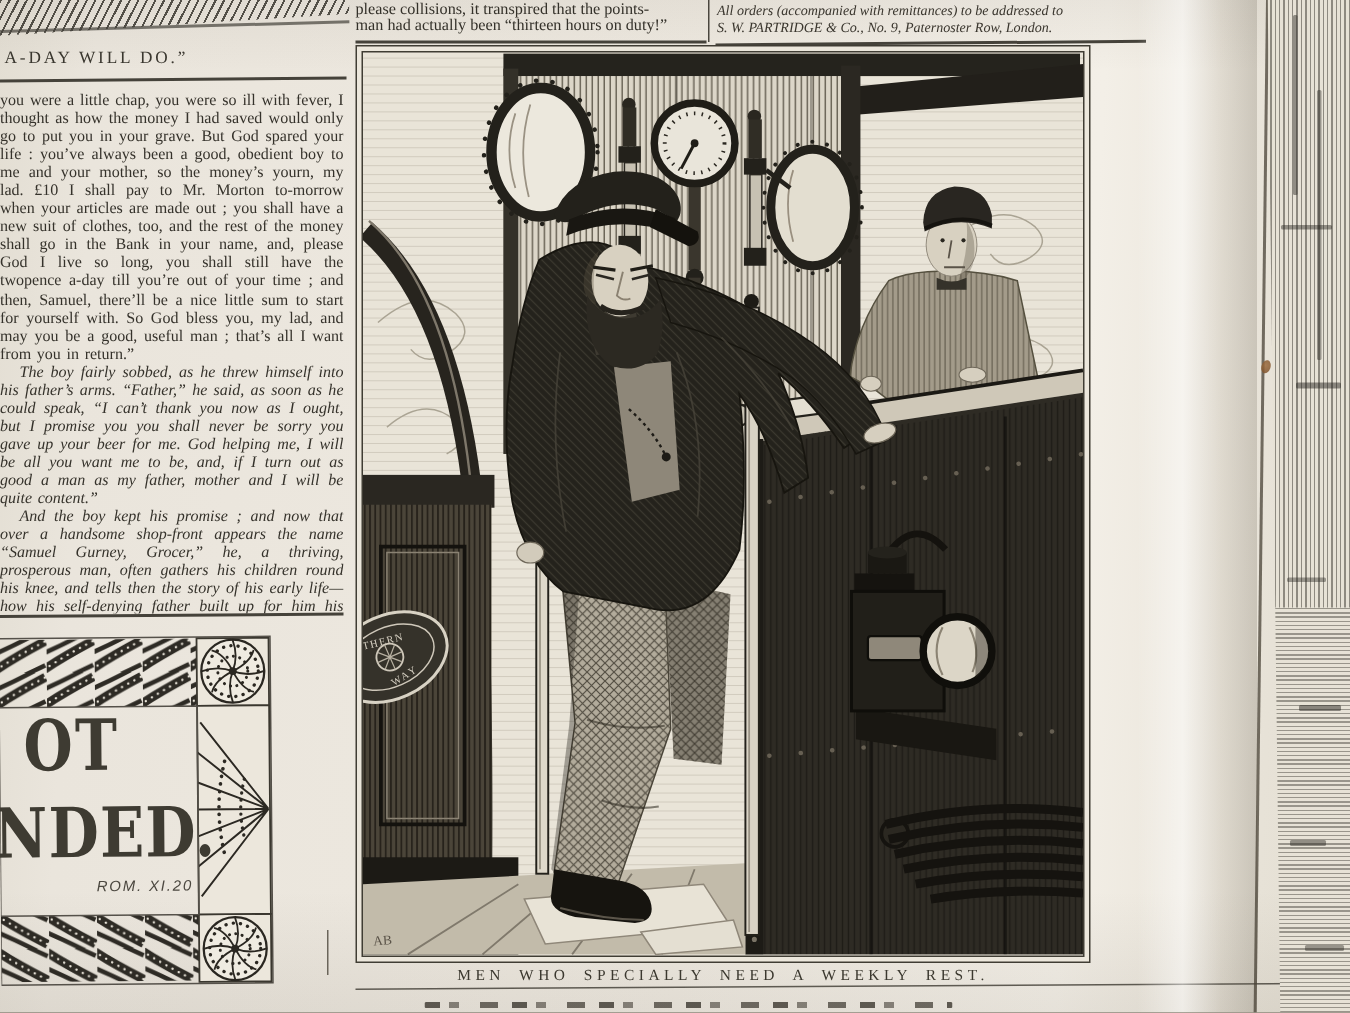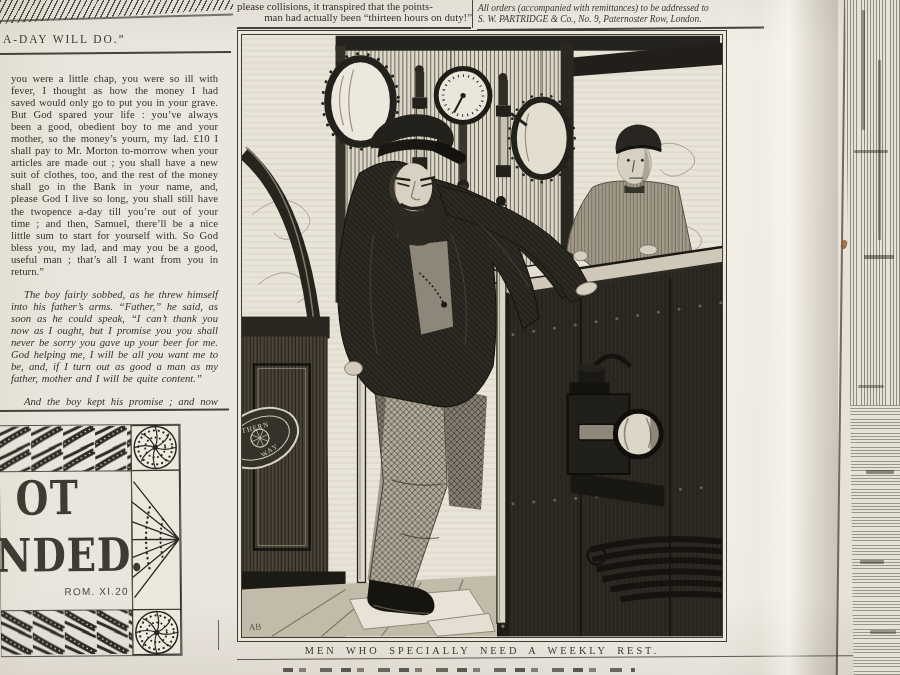--- a/index.html
+++ b/index.html
@@ -13,32 +13,32 @@
   
   .hatch-strip{left:0;top:0;width:233px;height:27px;
     background:repeating-linear-gradient(117deg, rgba(42,39,32,.78) 0 1.3px, rgba(42,39,32,0) 1.3px 5.1px);
     clip-path:polygon(0 0,100% 0,100% 34%,0 88%);}
   .rule{background:#45423a;height:1.5px;}
   .r-head{left:0;top:20px;width:233px;transform:rotate(-1.6deg);transform-origin:left center;opacity:.7;}
   .col-heading{left:3px;top:33px;font-size:11.5px;letter-spacing:1.9px;color:#3a372f;white-space:nowrap;}
   .r1{left:0;top:53px;width:231px;transform:rotate(-.5deg);transform-origin:left center;}
   
   .story{left:0;top:61px;width:229px;height:348px;overflow:hidden;}
-  .story p{margin:11px;text-align:justify;font-size:10.7px;line-height:12.05px;word-spacing:1.1px;color:#35322b;}
+  .story p{margin:0;text-align:justify;font-size:10.7px;line-height:12.05px;word-spacing:1.1px;color:#35322b;}
   .story p + p{text-indent:13px;font-style:italic;}
   .r2{left:0;top:410px;width:229px;transform:rotate(-.4deg);transform-origin:left center;}
   
   .ornament{left:0;top:424px;width:182px;height:233px;transform:rotate(-.5deg);}
   .orn-letters{position:absolute;font-family:"DejaVu Serif",serif;font-weight:bold;color:#3e3b32;transform-origin:left top;}
   .orn1{left:16px;top:46px;font-size:47px;letter-spacing:2px;transform:scaleX(.8);}
   .orn2{left:-4px;top:104px;font-size:46px;letter-spacing:1px;transform:scaleX(.84);}
-  .orn-ref{position:absolute;left:64px;top:162px;font-size:10px;letter-spacing:1.2px;color:#4c4840;font-family:"Liberation Sans",sans-serif;}
+  .orn-ref{position:absolute;left:64px;top:162px;font-size:10px;letter-spacing:1.2px;color:#4c4840;font-family:"Liberation Sans",sans-serif;font-style:italic;}
   
   .tm{left:237px;top:1px;width:235px;font-size:10.8px;line-height:11.4px;text-align:justify;color:#34312a;}
-  .tm .l2{text-align:right;}
+  .tm .l2{text-align:left;}
   .r3{left:237px;top:27px;width:234px;}
   .tr{left:478px;top:3px;width:287px;font-style:italic;font-size:9.4px;line-height:10.8px;color:#3a362e;}
   .r4{left:477px;top:29px;width:287px;transform:rotate(-.5deg);transform-origin:left center;}
   .vrule{left:472px;top:0;width:1px;height:28px;background:#4a463e;}
   .vrule2{left:218px;top:620px;width:1px;height:30px;background:#6a655a;}
   
   .plate{left:237px;top:30px;width:490px;height:612px;border:1px solid #403d34;padding:3px;background:#ece7dc;box-sizing:border-box;}
   .plate-inner{width:100%;height:100%;border:1px solid #403d34;box-sizing:border-box;overflow:hidden;background:#eae5da;}
   .caption{left:237px;top:645px;width:490px;text-align:center;font-size:10.3px;letter-spacing:3px;color:#3b382f;word-spacing:4px;}
   .r5{left:237px;top:659px;width:659px;height:1.2px;transform:rotate(-.35deg);transform-origin:left center;opacity:.85;}

